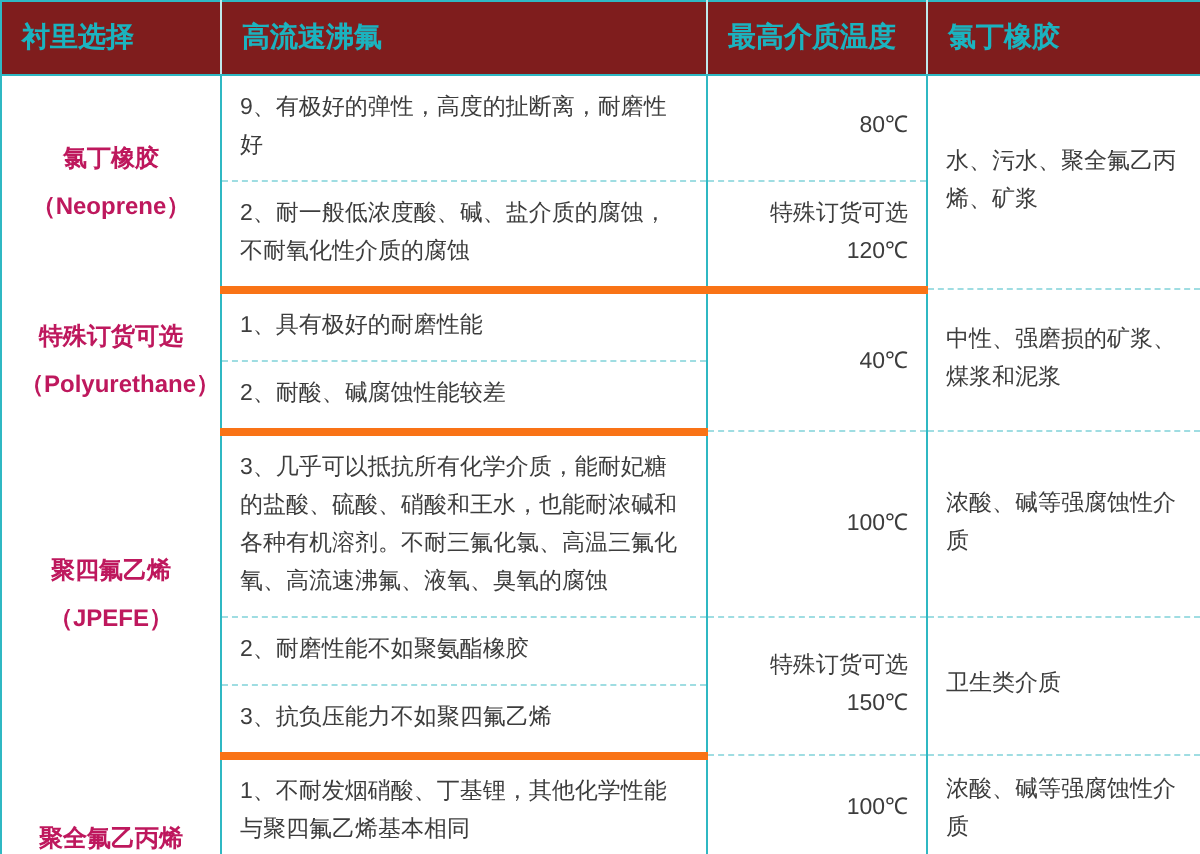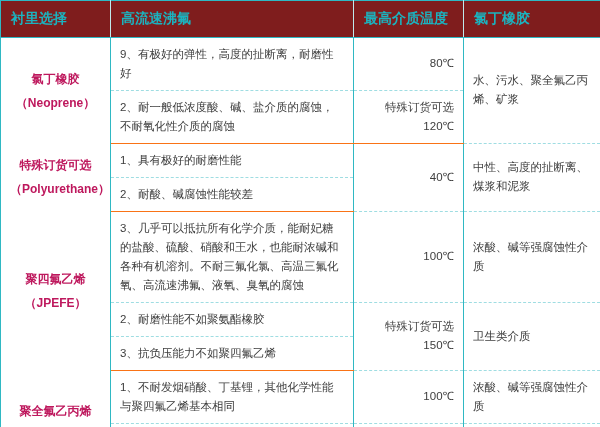--- a/index.html
+++ b/index.html
@@ -60,21 +60,21 @@
   td.temp {
     text-align: right;
     border-right: 1px solid #2fb8c3;
     color: #3d3d3d;
   }
   td.scope {
     color: #3d3d3d;
   }
   
   tr.group-end > td {
-    border-bottom: 1px solid #f97316;
+    border-bottom: 4px solid #f97316;
   }
   tr.sub-end > td.perf,
   tr.sub-end > td.temp,
   tr.sub-end > td.scope {
     border-bottom: 1px dashed #9fdde2;
   }
   .multiline {
     white-space: pre-line;
   }
   .nm {
@@ -116,21 +116,21 @@
 120℃</td>
     </tr>
 
     <tr class="sub-end">
       <td class="name" rowspan="2">
         <span class="nm">特殊订货可选</span>
         <span class="nm">（Polyurethane）</span>
       </td>
       <td class="perf">1、具有极好的耐磨性能</td>
       <td class="temp" rowspan="2">40℃</td>
-      <td class="scope" rowspan="2">中性、高度的扯断离、煤浆和泥浆</td>
+      <td class="scope" rowspan="2">中性、强磨损的矿浆、煤浆和泥浆</td>
     </tr>
     <tr class="group-end">
       <td class="perf">2、耐酸、碱腐蚀性能较差</td>
     </tr>
 
     <tr class="sub-end">
       <td class="name" rowspan="3">
         <span class="nm">聚四氟乙烯</span>
         <span class="nm">（JPEFE）</span>
       </td>

